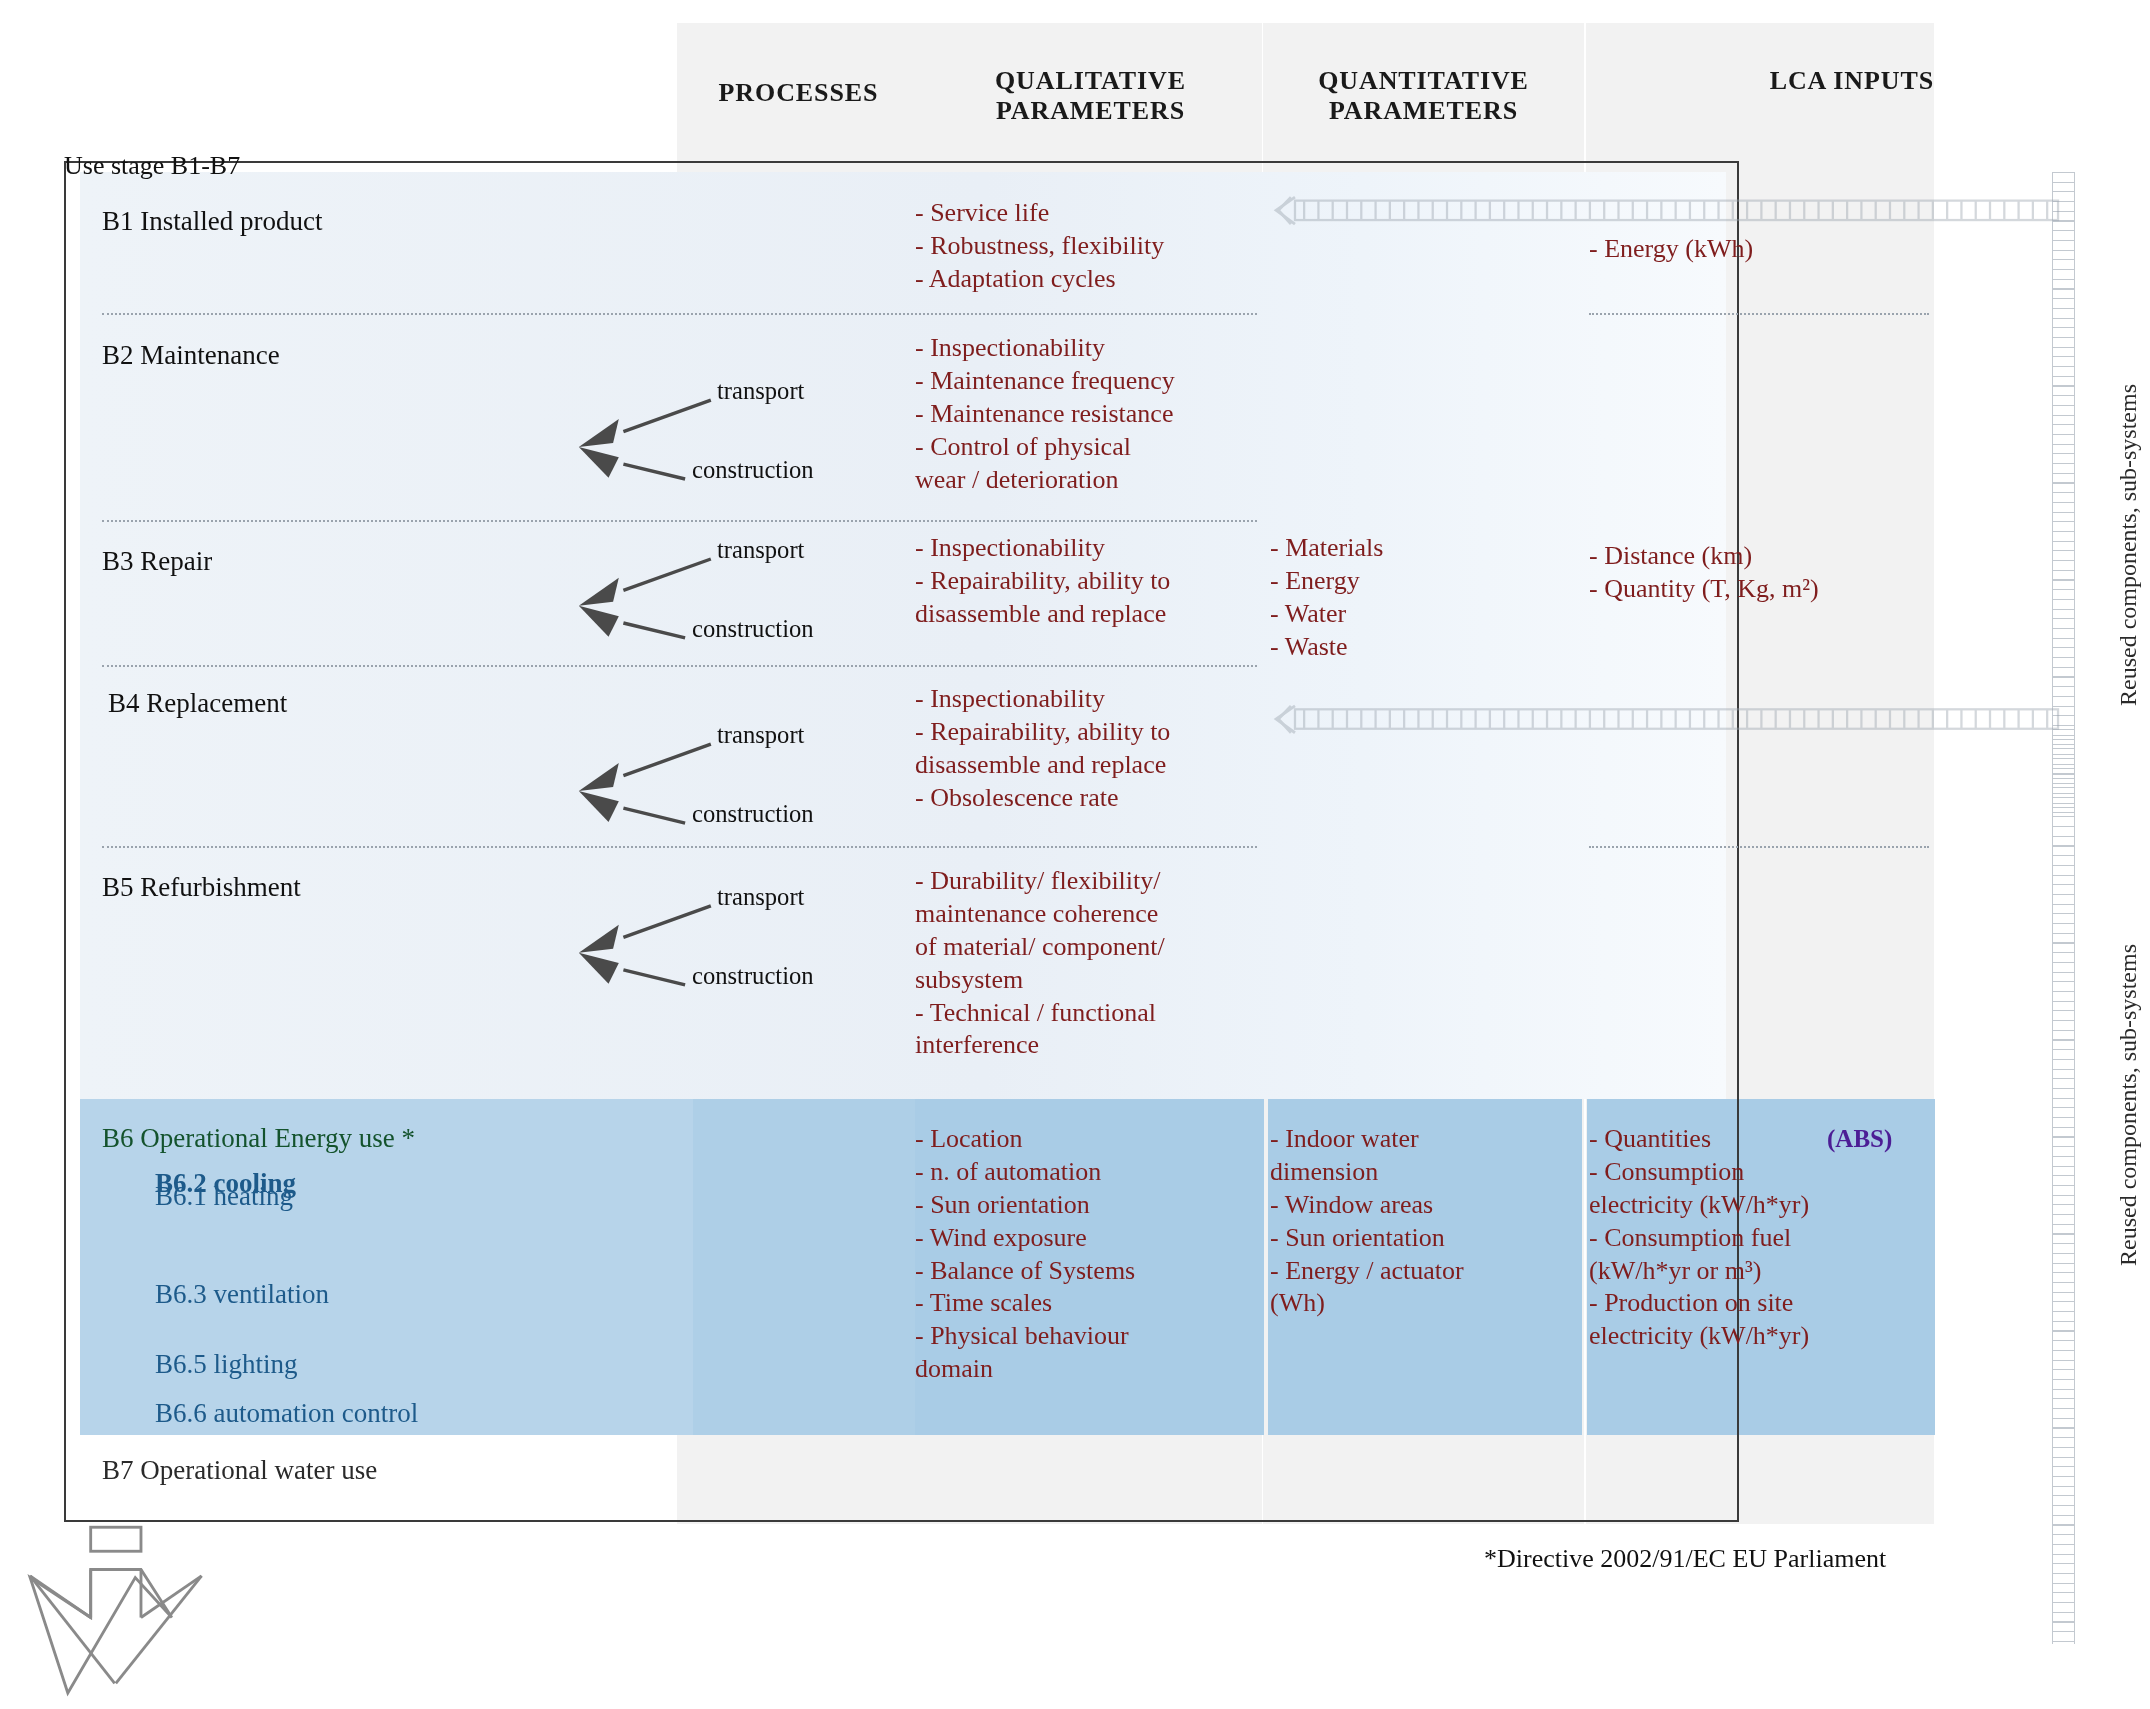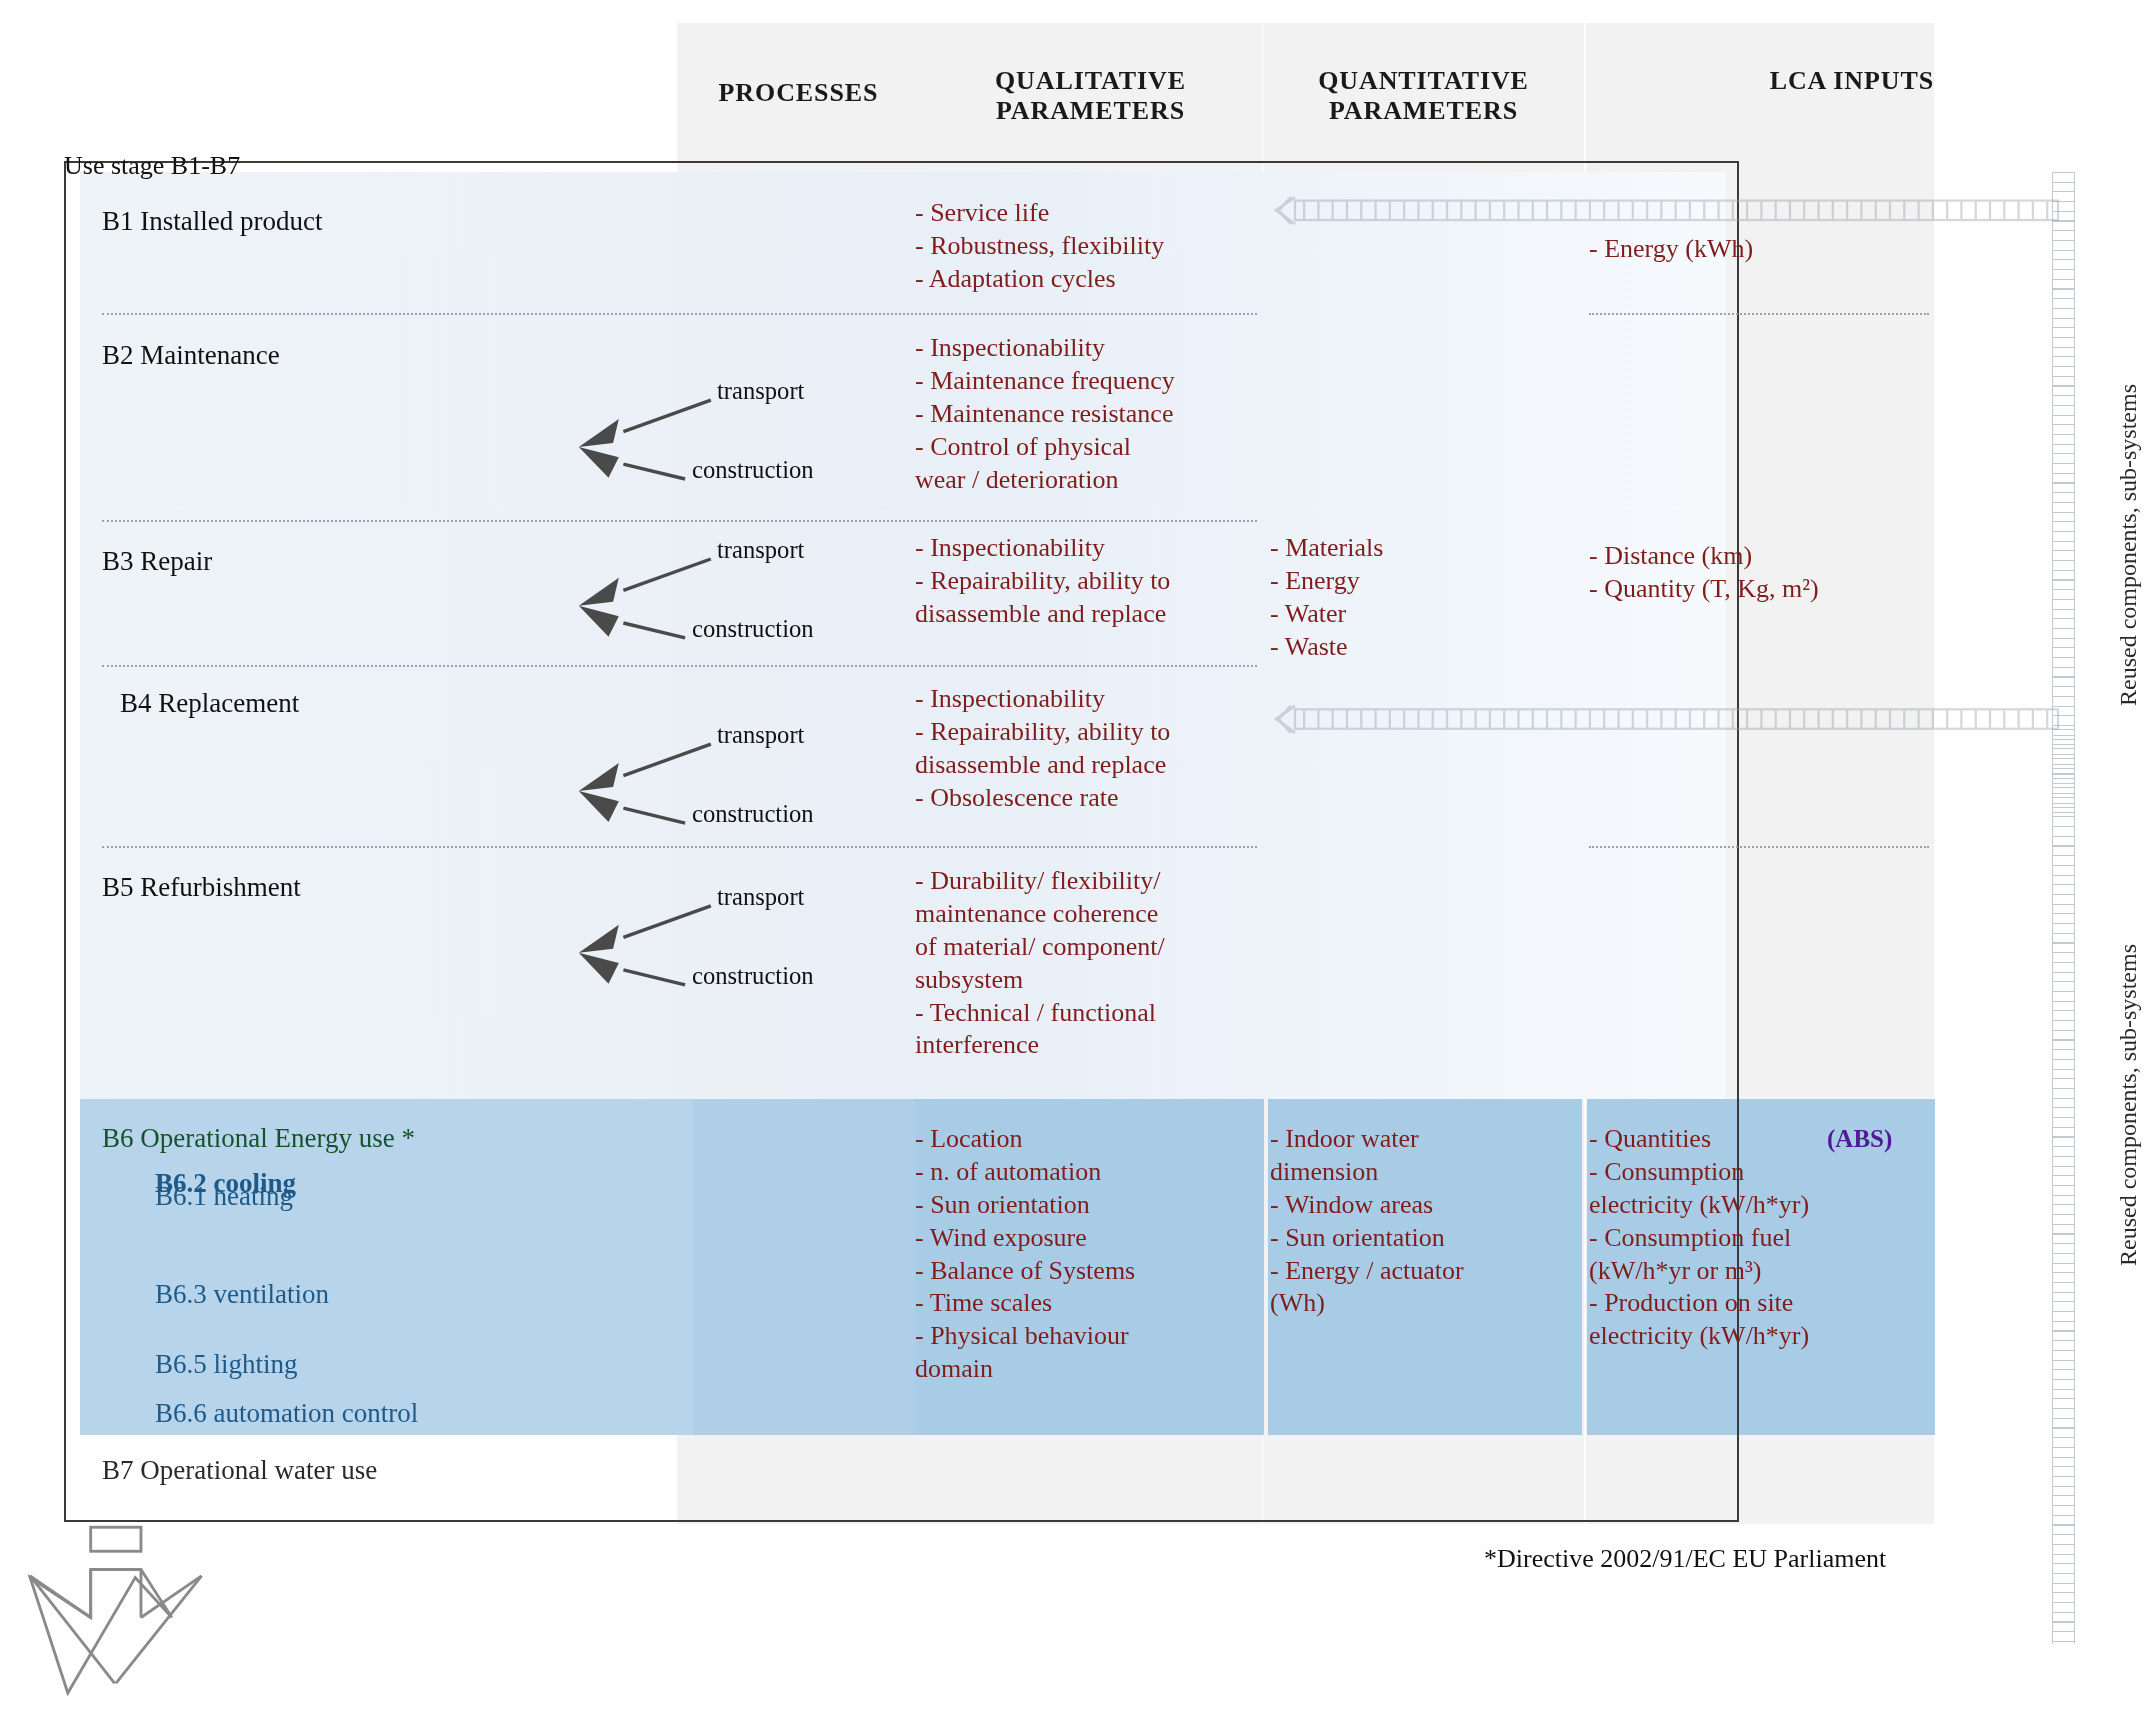--- a/index.html
+++ b/index.html
@@ -216,21 +216,21 @@
       <div>- Waste</div>
     </div>
     <div class="bullets" style="left:1589px; top:540px; width:343px;">
       <div>- Distance (km)</div>
       <div>- Quantity (T, Kg, m²)</div>
     </div>
   </div>
   <div class="dotsep" style="left:102px; top:665px; width:1155px;"></div>
 
   <div class="row">
-    <div class="stagename" style="left:120px; top:688px;">B4 Replacement</div>
+    <div class="stagename" style="left:108px; top:688px;">B4 Replacement</div>
     <div class="proclabel" style="left:717px; top:721px;">transport</div>
     <div class="proclabel" style="left:692px; top:800px;">construction</div>
     <div class="bullets" style="left:915px; top:683px; width:354px;">
       <div>- Inspectionability</div>
       <div>- Repairability, ability to</div>
       <div>disassemble and replace</div>
       <div>- Obsolescence rate</div>
     </div>
   </div>
   <div class="dotsep" style="left:102px; top:846px; width:1155px;"></div>

